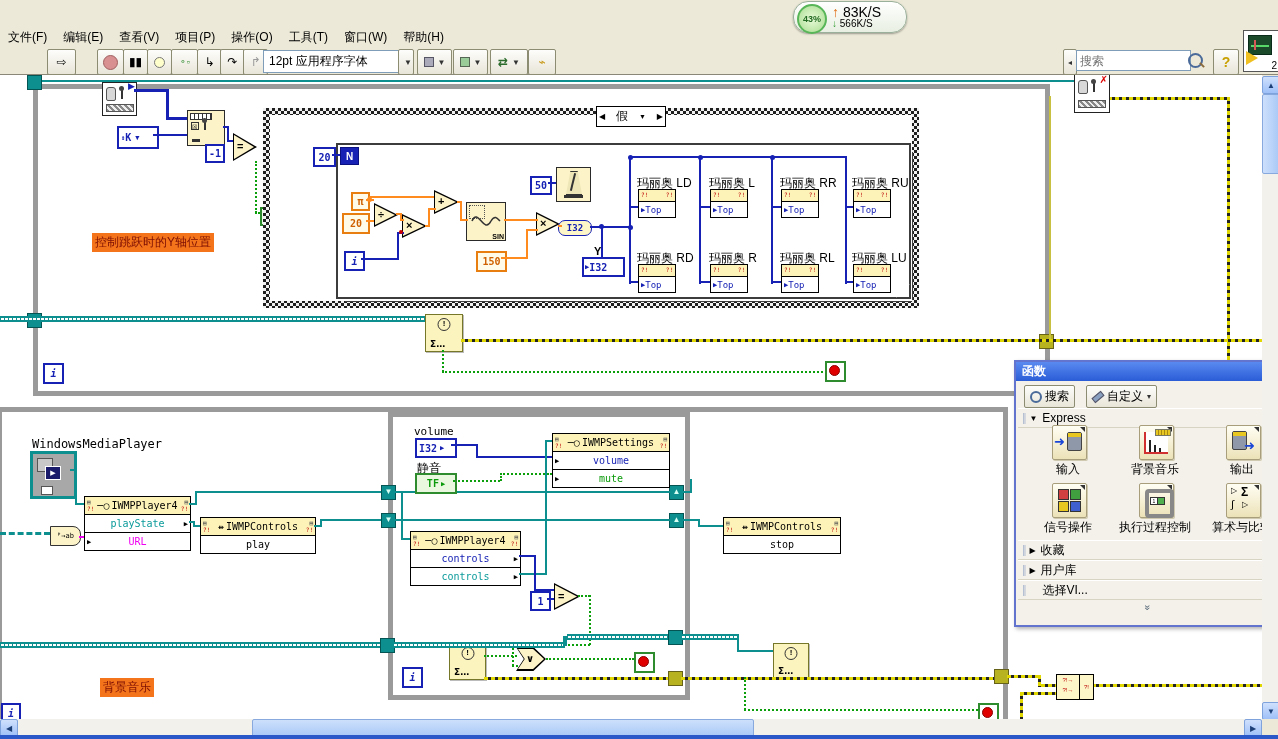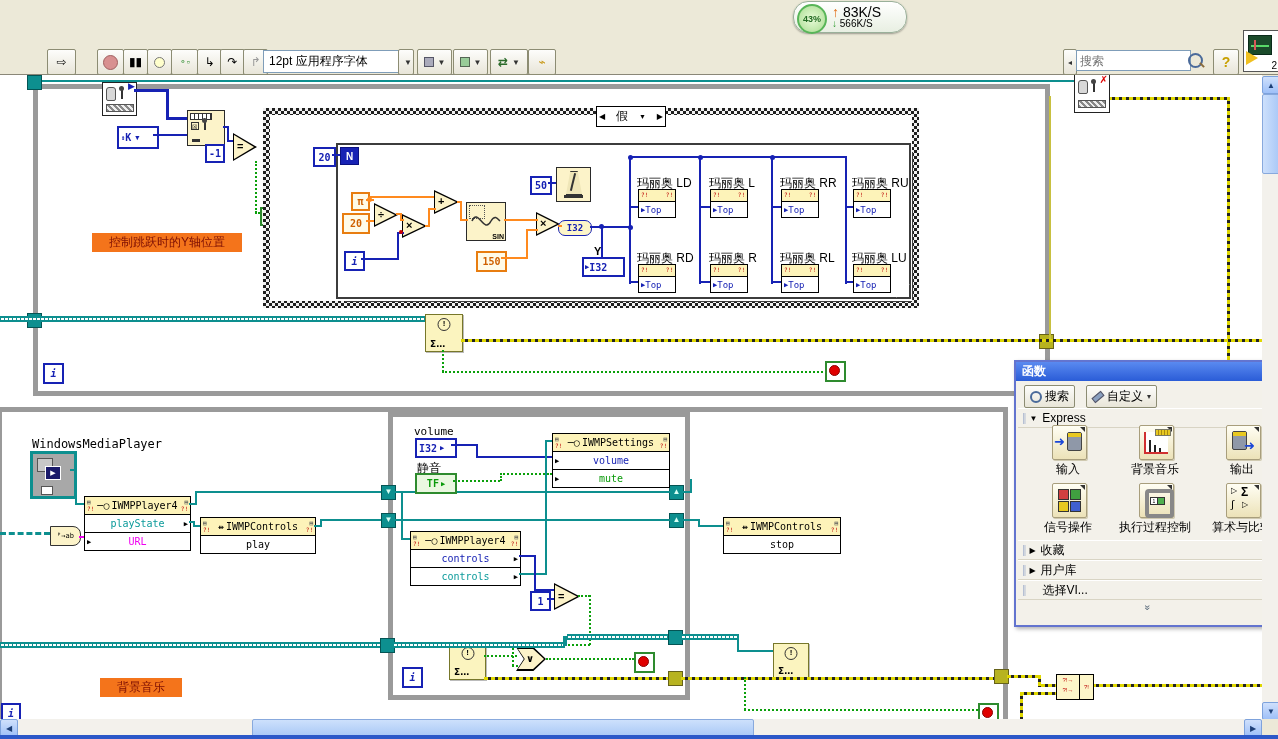--- a/index.html
+++ b/index.html
@@ -67,21 +67,21 @@
   .badge{position:absolute;font-size:6px;color:#b00;line-height:6px;text-align:left}
   .pg{position:absolute;font-size:6px;color:#555;line-height:6px}
   .arr-r{position:absolute;right:2px;font-size:7px;color:#000}
   .arr-l{position:absolute;left:2px;font-size:7px;color:#000}
   .c-teal{color:#0a9a9a}.c-mag{color:#f000f0}.c-blue{color:#1722b4}.c-green{color:#0a9a0a}
   
   .mnode{position:absolute;width:36px;border:1px solid #000;background:#fff;font-family:"DejaVu Sans Mono",monospace}
   .mnode .mtop{height:11px;background:#fdf3b9;border-bottom:1px solid #000;position:relative}
   .mnode .mrow{height:15px;display:flex;align-items:center;color:#1722b4;font-size:9px;padding-left:2px}
   .mlabel{position:absolute;font-size:12px;white-space:nowrap}
-  .freelabel{position:absolute;background:#f4741b;color:#7e1004;padding:1px 17px;font-size:12px;white-space:nowrap}
+  .freelabel{position:absolute;background:#f4741b;color:#7e1004;padding:1px 3px;font-size:12px;white-space:nowrap}
   
   #palette{left:1014px;top:360px;width:264px;height:263px;background:#f3f1ea;border:2px solid #6374cf;z-index:40;box-shadow:2px 2px 4px rgba(0,0,0,.3)}
   #palette .ptitle{position:absolute;left:0;top:0;width:100%;height:19px;background:linear-gradient(180deg,#5a8af0,#2a5cd7);color:#fff;font-weight:bold;display:flex;align-items:center;padding-left:6px;box-sizing:border-box}
   .pbtn{position:absolute;height:21px;background:linear-gradient(#fdfdfb,#e8e5d8);border:1px solid #8c8c73;border-radius:2px;display:flex;align-items:center;font-size:12px;padding:0 5px}
   .psec{position:absolute;left:2px;width:258px;height:18px;display:flex;align-items:center;font-size:12px;background:#f3f1ea;border-top:1px solid #fff;border-bottom:1px solid #d8d4c4}
   .grip{color:#98a8c8;font-size:9px;margin:0 3px;letter-spacing:-1px}
   .secarr{font-size:8px;margin-right:5px}
   .pi{position:absolute;width:33px;height:33px;background:linear-gradient(#fffef4,#ece2b8);border:1px solid #a89e7c;border-radius:2px;box-shadow:1px 1px 0 #cfc9b0}
   .pi .fold{position:absolute;right:1px;top:1px;width:0;height:0;border-left:5px solid transparent;border-top:5px solid #333}
   .plabel{position:absolute;width:88px;text-align:center;font-size:12px;white-space:nowrap}
@@ -110,20 +110,30 @@
 
 <div id="screen">
 
 
   <div id="speed" class="abs">
     <div class="circ">43%</div>
     <div class="r1"><span class="upar">↑</span> <span>83K/S</span></div>
     <div class="r2"><span class="dnar">↓</span> <span>566K/S</span></div>
   </div>
 
+  <div id="menubar" class="abs">
+    <span class="mitem">文件(F)</span>
+    <span class="mitem">编辑(E)</span>
+    <span class="mitem">查看(V)</span>
+    <span class="mitem">项目(P)</span>
+    <span class="mitem">操作(O)</span>
+    <span class="mitem">工具(T)</span>
+    <span class="mitem">窗口(W)</span>
+    <span class="mitem">帮助(H)</span>
+  </div>
 
   <div id="toolbar" class="abs">
     <div class="tbtn" style="left:47px;width:27px">⇨</div>
     <div class="tbtn" style="left:97px;width:25px">
         <span style="width:13px;height:13px;border-radius:50%;background:#d89090;border:1px solid #a06060"></span>
       </div>
     <div class="tbtn" style="left:123px;width:23px;font-weight:bold">▮▮</div>
     <div class="tbtn" style="left:147px;width:23px">
         <span style="width:9px;height:9px;border-radius:50%;border:1px solid #777;background:#ffffcc"></span>
       </div>

